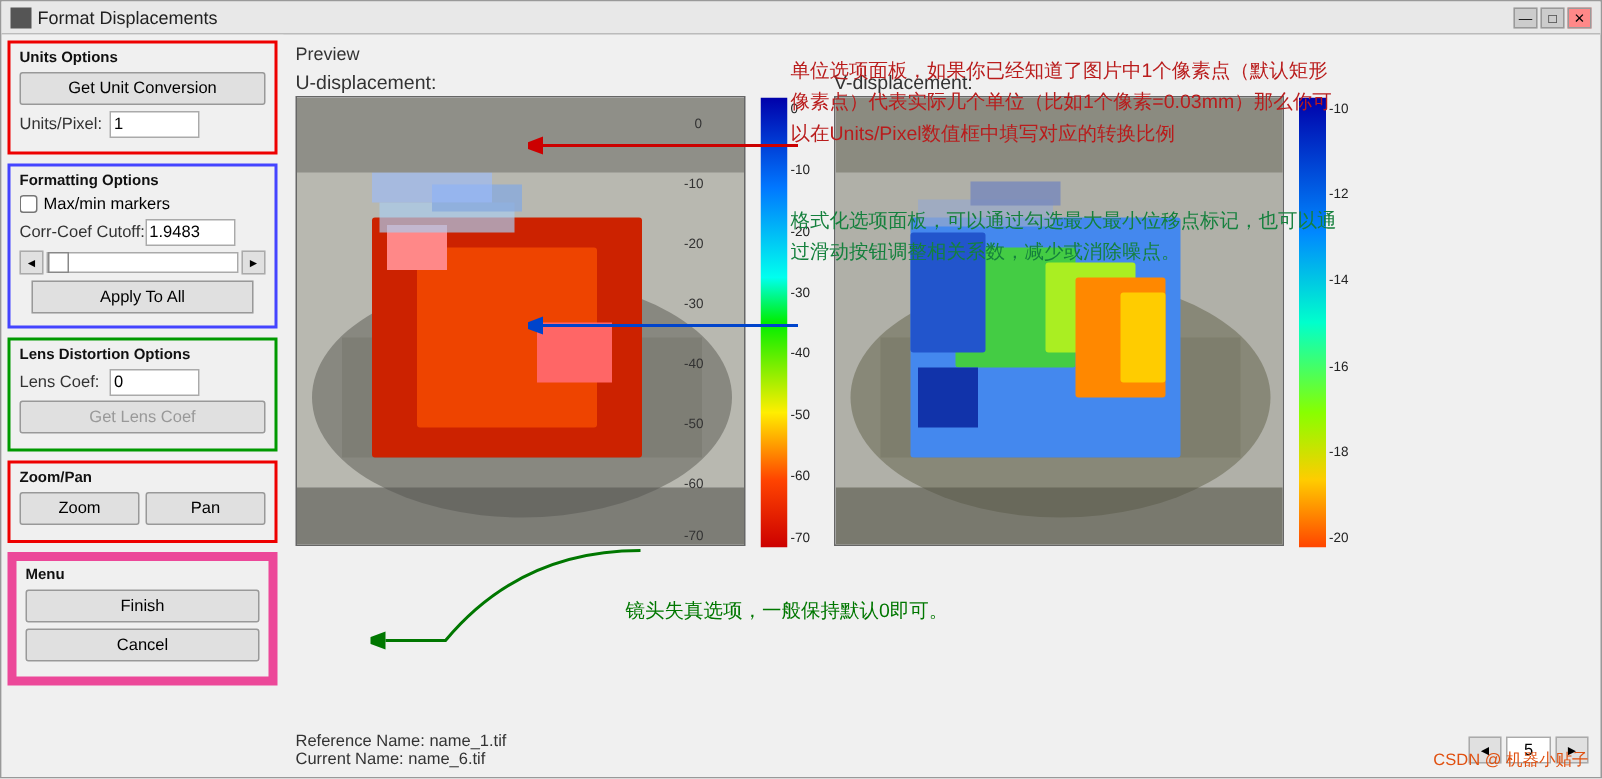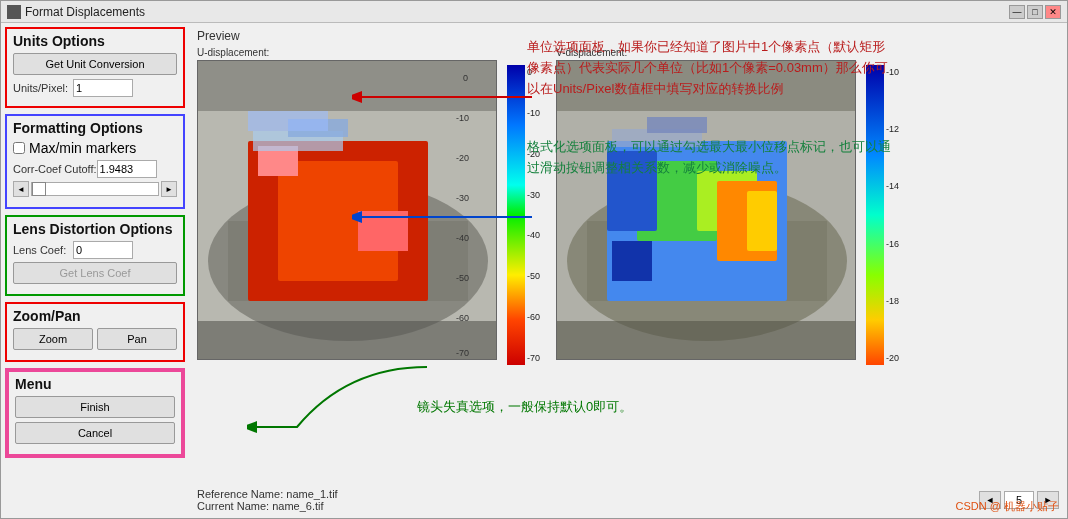--- a/index.html
+++ b/index.html
@@ -76,21 +76,21 @@
     }
     .panel-box {
       border: 2px solid #ccc;
       padding: 4px 6px 6px 6px;
       background: #f0f0f0;
     }
     .panel-box.red-border { border-color: #e00; }
     .panel-box.blue-border { border-color: #44f; }
     .panel-box.green-border { border-color: #090; }
     .panel-title {
-      font-size: 14px;
+      font-size: 10px;
       font-weight: bold;
       margin-bottom: 4px;
       color: #111;
     }
     .panel-btn {
       width: 100%;
       height: 22px;
       background: #e0e0e0;
       border: 1px solid #999;
       border-radius: 2px;
@@ -125,21 +125,21 @@
       display: flex;
       align-items: center;
       gap: 4px;
       margin-bottom: 4px;
     }
     .checkbox-row input[type=checkbox] {
       width: 12px;
       height: 12px;
     }
     .checkbox-label {
-      font-size: 14px;
+      font-size: 11px;
     }
     .slider-row {
       display: flex;
       align-items: center;
       gap: 2px;
       margin-bottom: 4px;
     }
     .slider-track {
       flex: 1;
       height: 14px;
@@ -182,21 +182,21 @@
     .btn-row {
       display: flex;
       gap: 4px;
     }
     .btn-row .panel-btn {
       flex: 1;
       margin-bottom: 4px;
     }
     
     .menu-panel {
-      border: 4px solid #ec4899;
+      border: 6px solid #ec4899;
       background: #f0f0f0;
       padding: 4px 6px 6px 6px;
     }
     
     .preview-area {
       flex: 1;
       padding: 6px 8px;
       display: flex;
       flex-direction: column;
       position: relative;
@@ -242,21 +242,21 @@
       bottom: 4px;
       right: 8px;
       font-size: 11px;
       color: #e05010;
     }
     .img-col {
       display: flex;
       flex-direction: column;
     }
     .img-label {
-      font-size: 10px;
+      font-size: 13px;
       color: #333;
       margin-bottom: 2px;
     }
     .img-wrapper {
       position: relative;
       width: 300px;
       height: 300px;
       overflow: hidden;
       border: 1px solid #666;
     }
@@ -325,20 +325,21 @@
           <span class="field-label">Corr-Coef Cutoff:</span>
           <input class="field-input" type="text" value="1.9483" style="">
         </div>
         <div class="slider-row">
           <div class="slider-arrow">◄</div>
           <div class="slider-track">
             <div class="slider-thumb"></div>
           </div>
           <div class="slider-arrow">►</div>
         </div>
+        <button class="apply-btn">Apply To All</button>
       </div>
 
       <div class="panel-box green-border">
         <div class="panel-title">Lens Distortion Options</div>
         <div class="field-row">
           <span class="field-label">Lens Coef:</span>
           <input class="field-input" type="text" value="0" style="">
         </div>
         <button class="panel-btn disabled" style="color:#999;">Get Lens Coef</button>
       </div>

